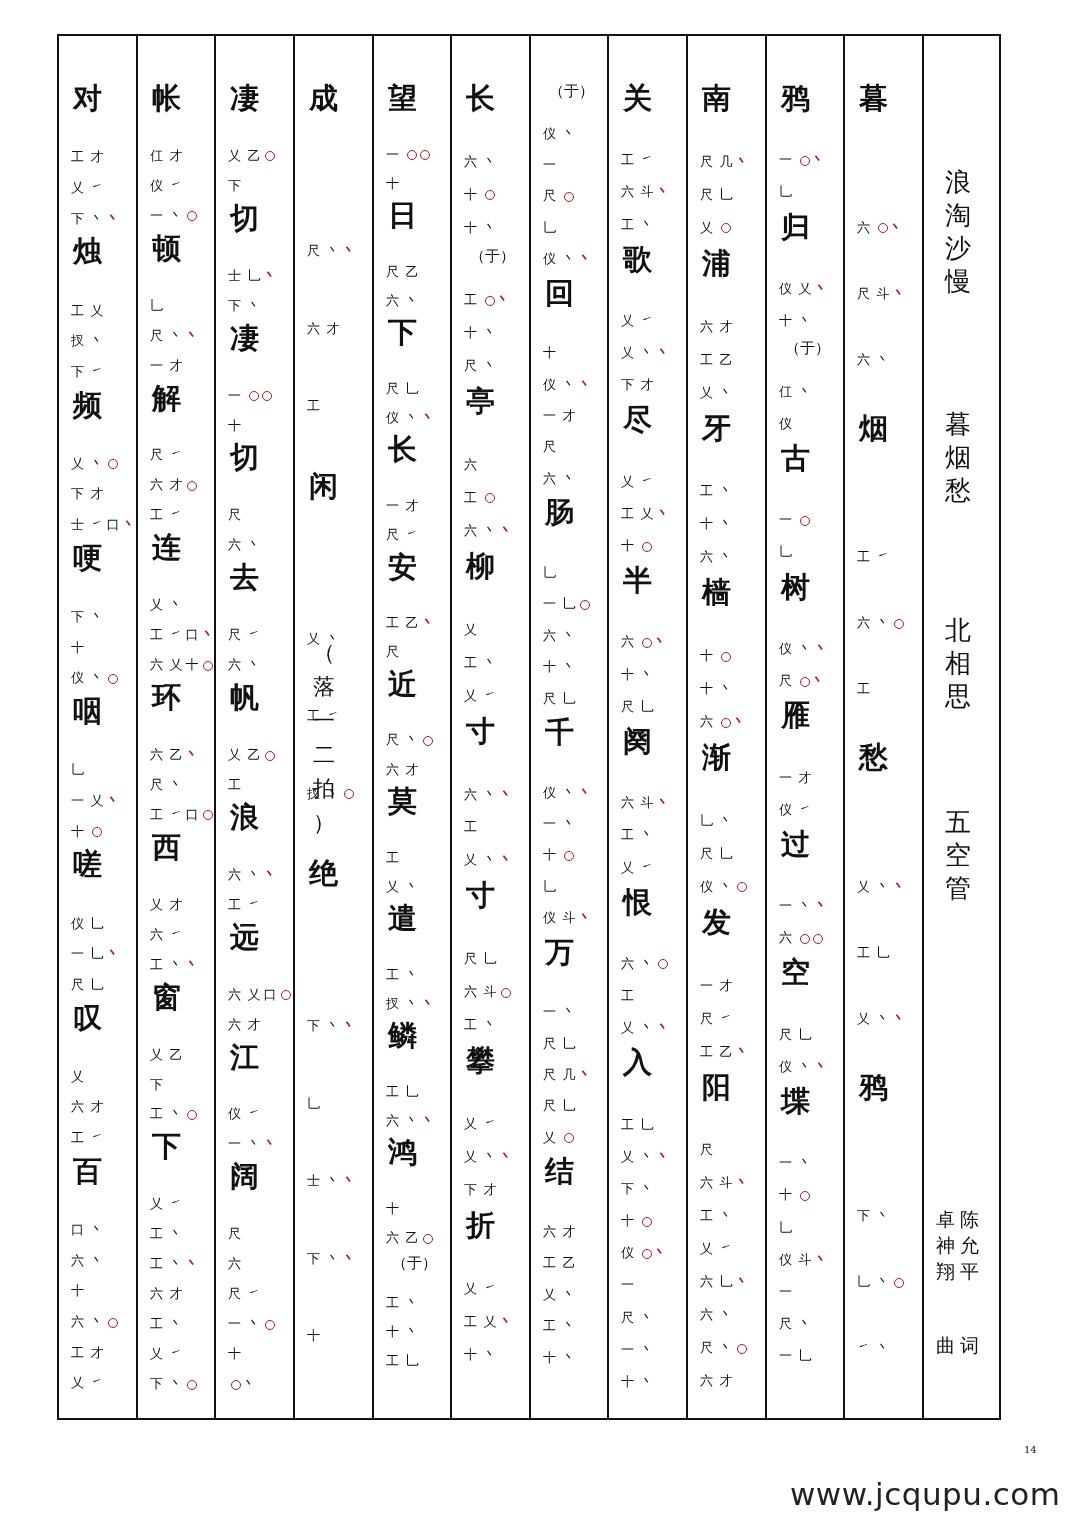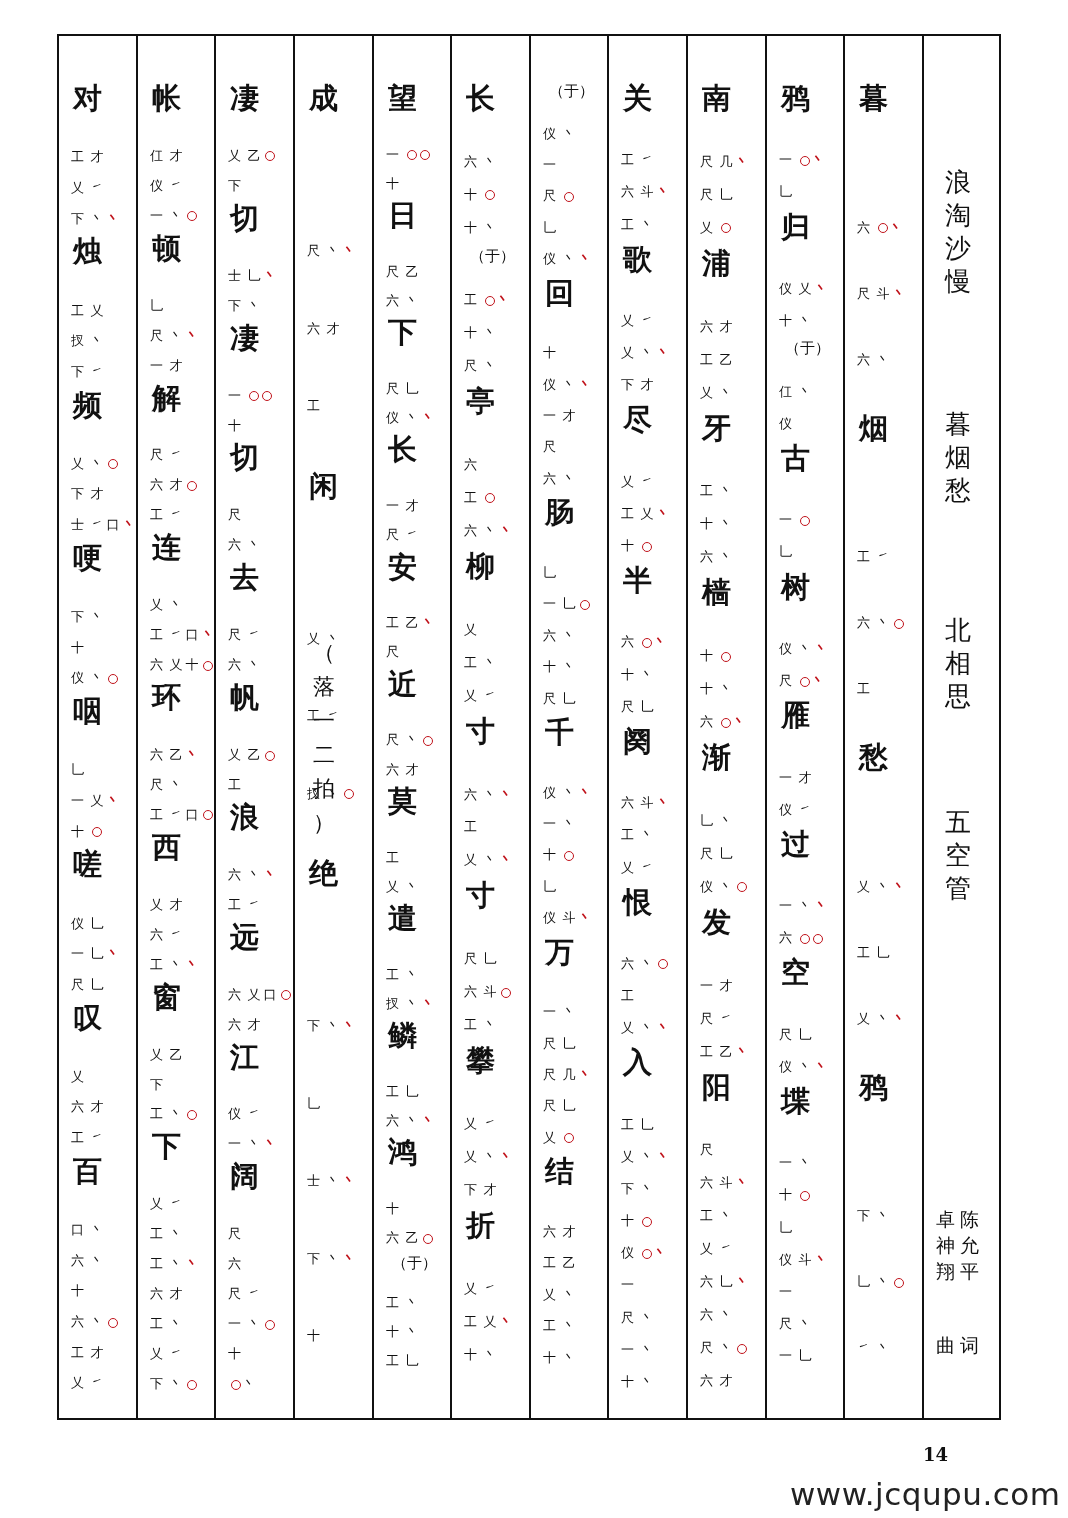--- a/index.html
+++ b/index.html
@@ -15,21 +15,21 @@
   .note { position:absolute; left:12px; font-size:13px; line-height:16px; white-space:nowrap;
           font-family:"DejaVu Sans","Liberation Sans",sans-serif; }
   .note .pitch { display:inline-block; width:18px; }
   .note .mk { display:inline-block; width:16px; text-align:center; }
   .note .red { color:#c0131b; font-weight:bold; }
   .note .ring { display:inline-block; width:8px; height:8px; border:1.3px solid #c0131b;
                 border-radius:50%; vertical-align:middle; margin-left:3px; }
   .title-col { font-family:"DejaVu Serif","Liberation Serif",serif; }
   .title-block { position:absolute; left:14px; font-size:26px; line-height:33px; width:40px; text-align:center; }
   .credit { position:absolute; font-size:19px; line-height:26px; }
-  .page-num { position:absolute; left:923px; top:1444px; font-size:18px; font-weight:bold; }
+  .page-num { position:absolute; left:1024px; top:1444px; font-size:10px; font-weight:normal; }
   .watermark { position:absolute; left:790px; top:1476px; font-size:31px; color:#222;
                font-family:"DejaVu Sans","Liberation Sans",sans-serif; letter-spacing:0.5px; }
   .paren { position:absolute; left:18px; font-size:15px; }
   .vtext { position:absolute; left:14px; font-size:24px; line-height:34px; width:30px; text-align:center; }
 </style>
 </head>
 <body>
 
 <div class="sheet" id="sheet">
     <div class="col" style="left: 0px; width: 79px;">

